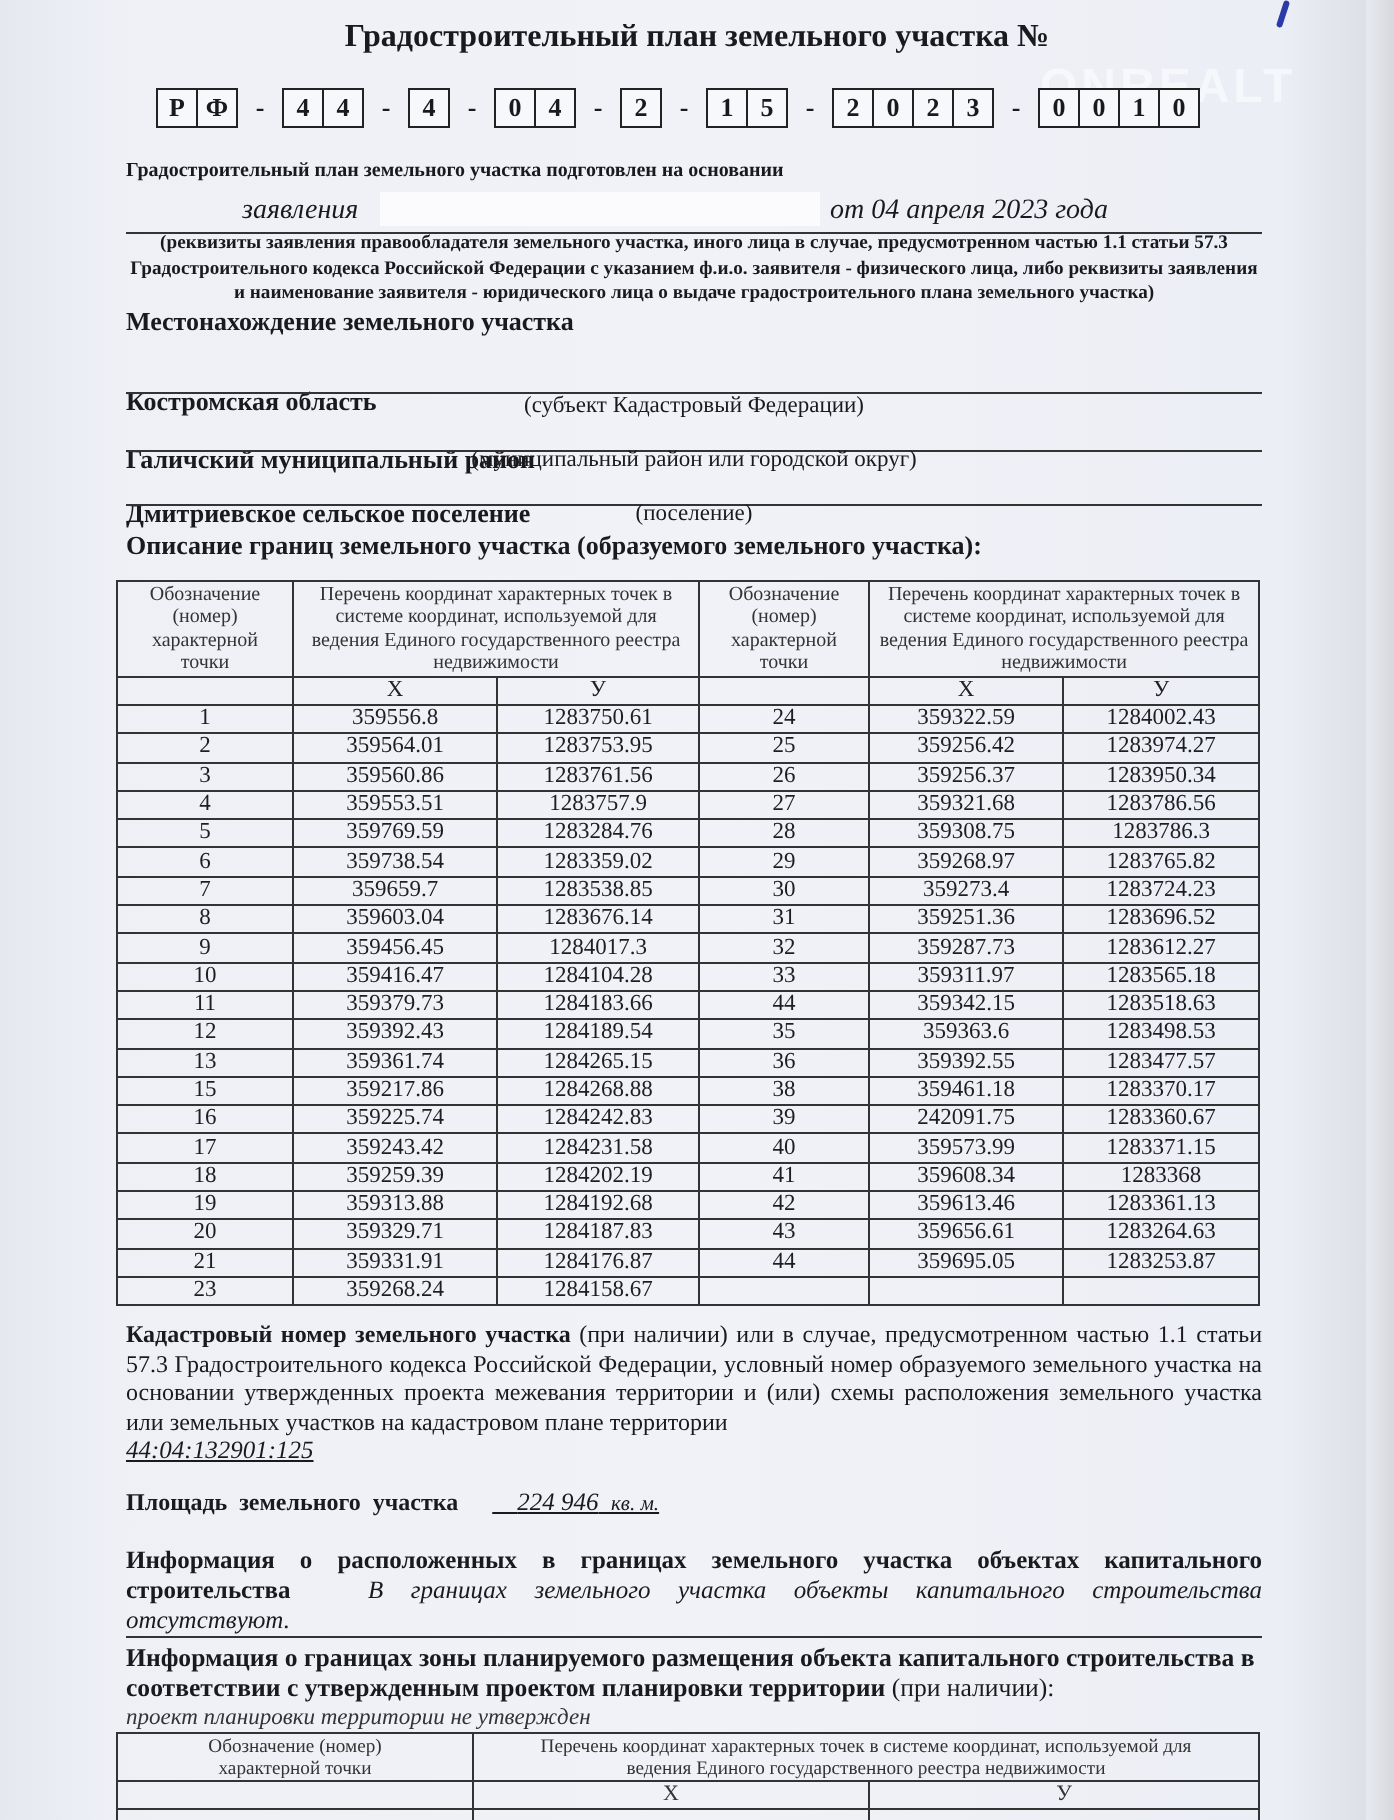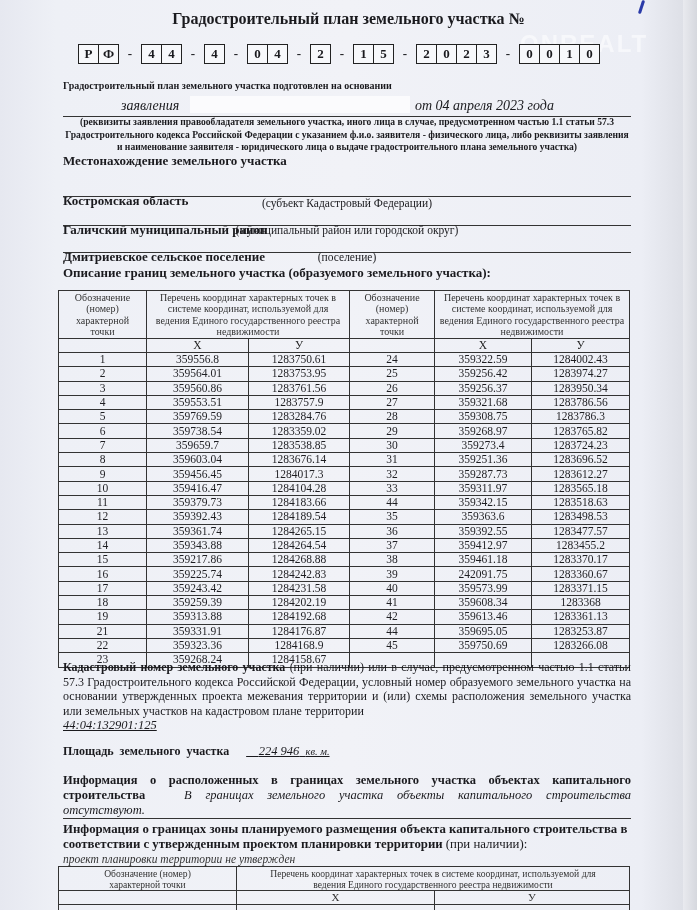--- a/index.html
+++ b/index.html
@@ -270,28 +270,20 @@
       </tr>
       <tr>
         <td>13</td>
         <td>359361.74</td>
         <td>1284265.15</td>
         <td>36</td>
         <td>359392.55</td>
         <td>1283477.57</td>
       </tr>
       <tr>
-        <td>14</td>
-        <td>359343.88</td>
-        <td>1284264.54</td>
-        <td>37</td>
-        <td>359412.97</td>
-        <td>1283455.2</td>
-      </tr>
-      <tr>
         <td>15</td>
         <td>359217.86</td>
         <td>1284268.88</td>
         <td>38</td>
         <td>359461.18</td>
         <td>1283370.17</td>
       </tr>
       <tr>
         <td>16</td>
         <td>359225.74</td>
@@ -318,34 +310,34 @@
       </tr>
       <tr>
         <td>19</td>
         <td>359313.88</td>
         <td>1284192.68</td>
         <td>42</td>
         <td>359613.46</td>
         <td>1283361.13</td>
       </tr>
       <tr>
+        <td>20</td>
+        <td>359329.71</td>
+        <td>1284187.83</td>
+        <td>43</td>
+        <td>359656.61</td>
+        <td>1283264.63</td>
+      </tr>
+      <tr>
         <td>21</td>
         <td>359331.91</td>
         <td>1284176.87</td>
         <td>44</td>
         <td>359695.05</td>
         <td>1283253.87</td>
-      </tr>
-      <tr>
-        <td>22</td>
-        <td>359323.36</td>
-        <td>1284168.9</td>
-        <td>45</td>
-        <td>359750.69</td>
-        <td>1283266.08</td>
       </tr>
       <tr>
         <td>23</td>
         <td>359268.24</td>
         <td>1284158.67</td>
         <td></td>
         <td></td>
         <td></td>
       </tr>
     </tbody>

